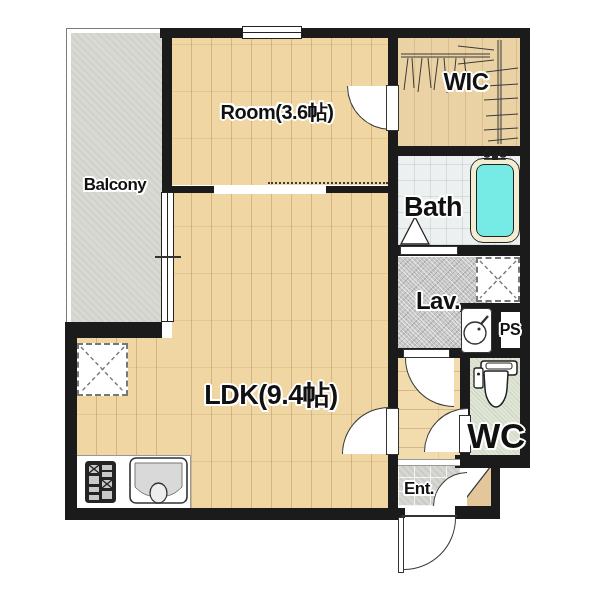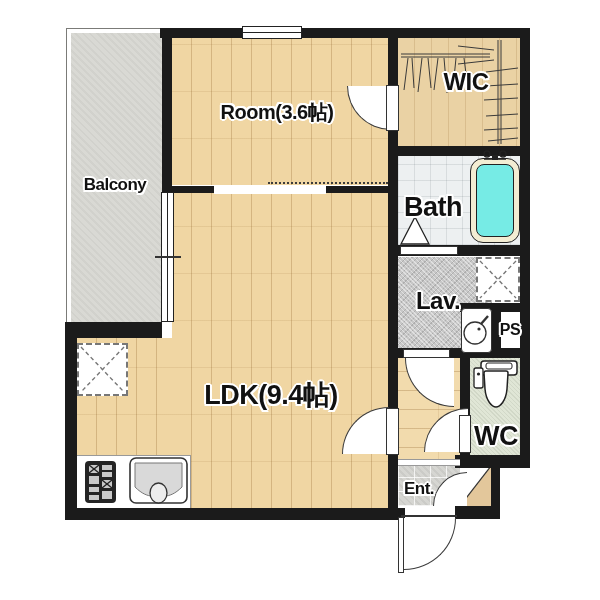--- a/index.html
+++ b/index.html
@@ -220,17 +220,17 @@
     <path d="M6 6 h47 v24 c-7 7 -13 9 -17 9 h-13 c-4 0 -10 -2 -17 -9 z" fill="#d9d9d9" stroke="#777" stroke-width="1"></path>
     <ellipse cx="29.5" cy="36" rx="8.5" ry="10" fill="#ededed" stroke="#333" stroke-width="1.3"></ellipse>
   </svg>
 
   <div class="label" style="left:115px;top:185px;font-size:17px;">Balcony</div>
   <div class="label" style="left:277px;top:112px;font-size:20px;">Room(3.6帖)</div>
   <div class="label" style="left:466px;top:82px;font-size:24px;">WIC</div>
   <div class="label" style="left:433px;top:207px;font-size:27px;">Bath</div>
   <div class="label" style="left:438px;top:301px;font-size:24px;">Lav.</div>
   <div class="label" style="left:510px;top:330px;font-size:16px;">PS</div>
-  <div class="label" style="left:496px;top:436px;font-size:27px;text-align:right;">WC</div>
+  <div class="label" style="left:496px;top:436px;font-size:35px;text-align:right;">WC</div>
   <div class="label" style="left:419px;top:489px;font-size:17px;">Ent.</div>
   <div class="label" style="left:271px;top:347px;font-size:27px;margin-top:48px;">LDK(9.4帖)</div>
 
 </div>
 
 </body></html>

